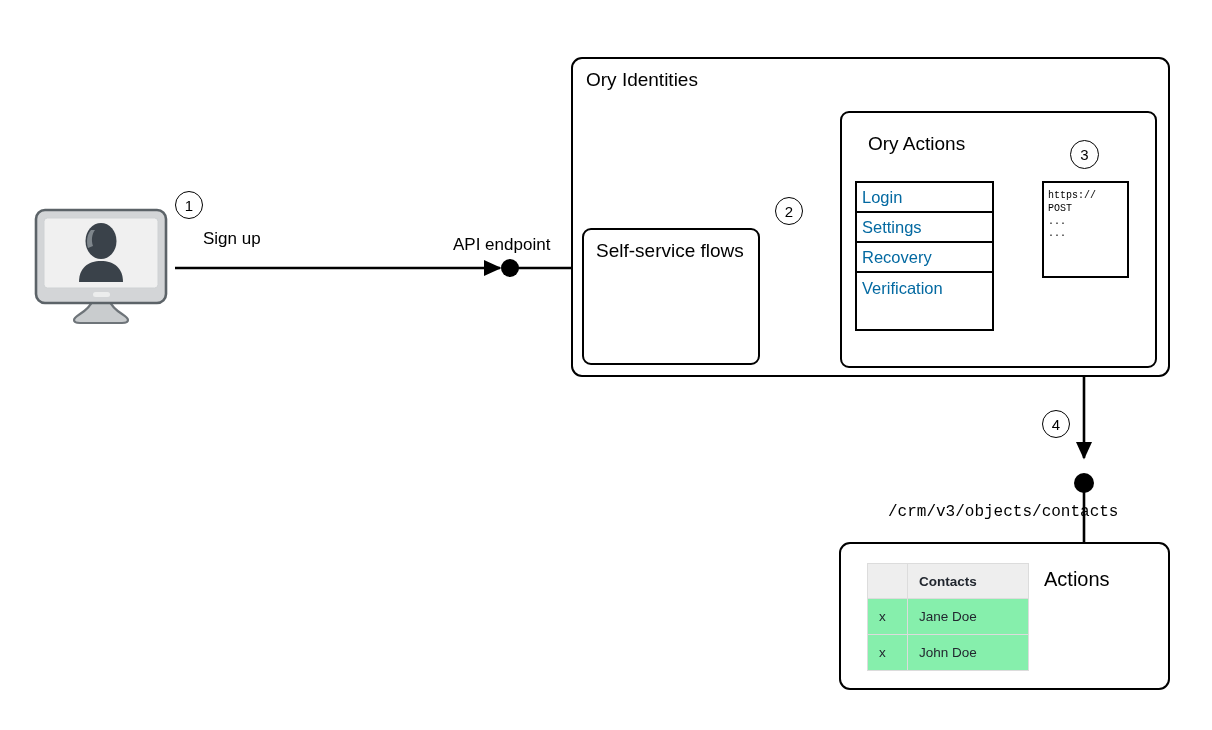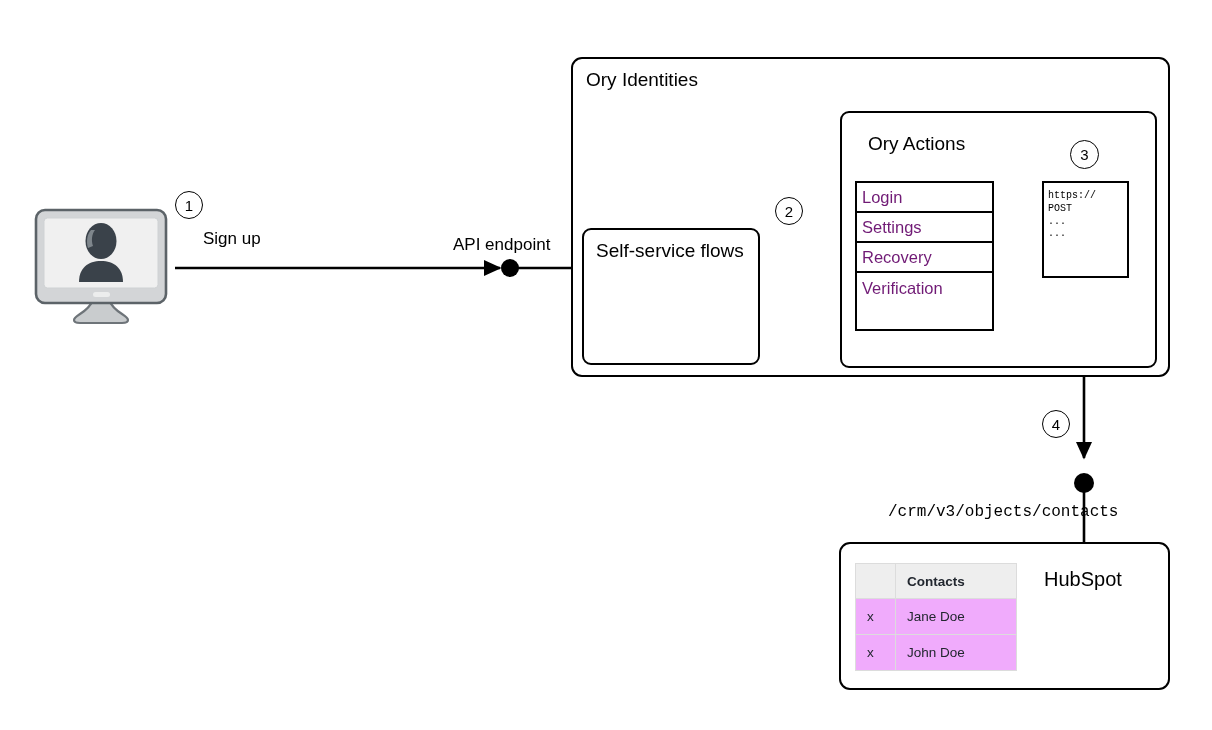--- a/index.html
+++ b/index.html
@@ -73,21 +73,21 @@
   }
   .flowrow {
     box-sizing: border-box;
     height: 30px;
     display: flex;
     align-items: center;
     padding-left: 5px;
     border-bottom: 2px solid #000000;
     font-family: "Liberation Sans", sans-serif;
     font-size: 16.5px;
-    color: #701a75;
+    color: #0369a1;
     white-space: nowrap;
   }
   .flowrow:last-child { border-bottom: none; }
 
   
   .stepnum {
     border: 1.6px solid #000000;
     border-radius: 50%;
     background: #ffffff;
     display: flex;
@@ -102,22 +102,23 @@
   
   .dot {
     background: #000000;
     border-radius: 50%;
   }
 
   
   .hstable {
     border-collapse: collapse;
     border: 1px solid #dcdcdc;
-    background: #f0abfc;
+    background: #86efac;
     table-layout: fixed;
+    margin-left: 12px;
   }
   .hstable th, .hstable td {
     border: 1px solid #dcdcdc;
     font-family: "Liberation Sans", sans-serif;
     color: #22272f;
     padding: 0 0 0 11px;
     text-align: left;
     box-sizing: border-box;
   }
   .hstable th {
@@ -220,21 +221,21 @@
 ...</div>
 
   <div class="stepnum abs" style="left:1042px; top:410px; width:28px; height:28px;">4</div>
 
   <div class="dot abs" style="left:1074px; top:473px; width:20px; height:20px;"></div>
 
   <div class="mono-path abs" style="left:888px; top:503px;">/crm/v3/objects/contacts</div>
 
   <div class="box abs" style="left:839px; top:542px; width:331px; height:148px;"></div>
 
-  <div class="lbl abs" style="left:1044px; top:567px; font-size:20px;">HubSpot</div>
+  <div class="lbl abs" style="left:1044px; top:567px; font-size:20px;">Actions</div>
 
   <table class="hstable abs" style="left:855px; top:563px; width:162px;">
     <thead>
       <tr>
         <th class="col-x"></th>
         <th class="col-name">Contacts</th>
       </tr>
     </thead>
     <tbody>
       <tr>

